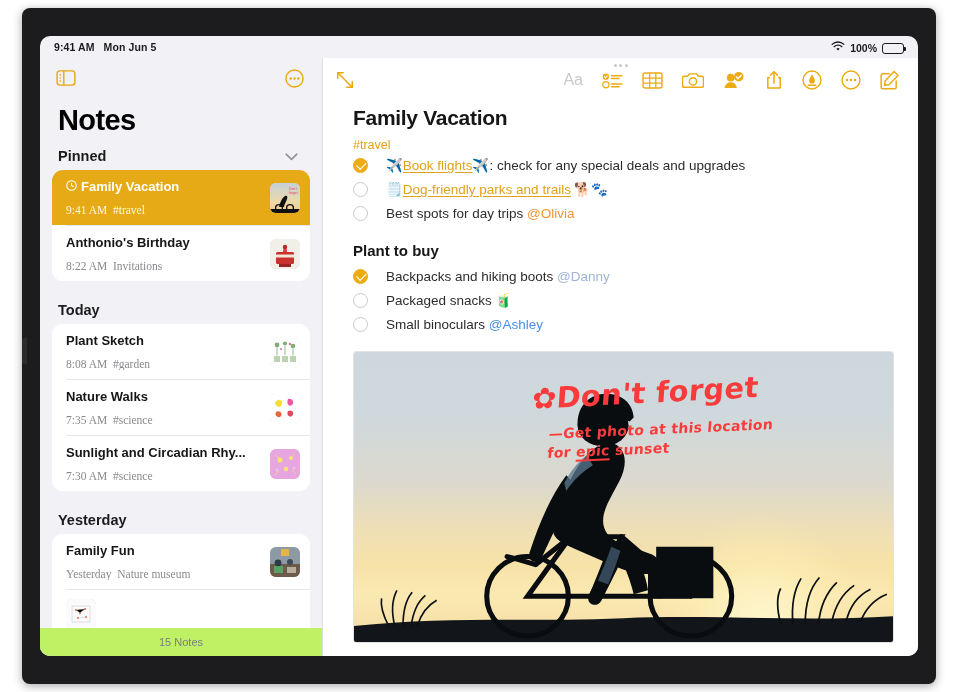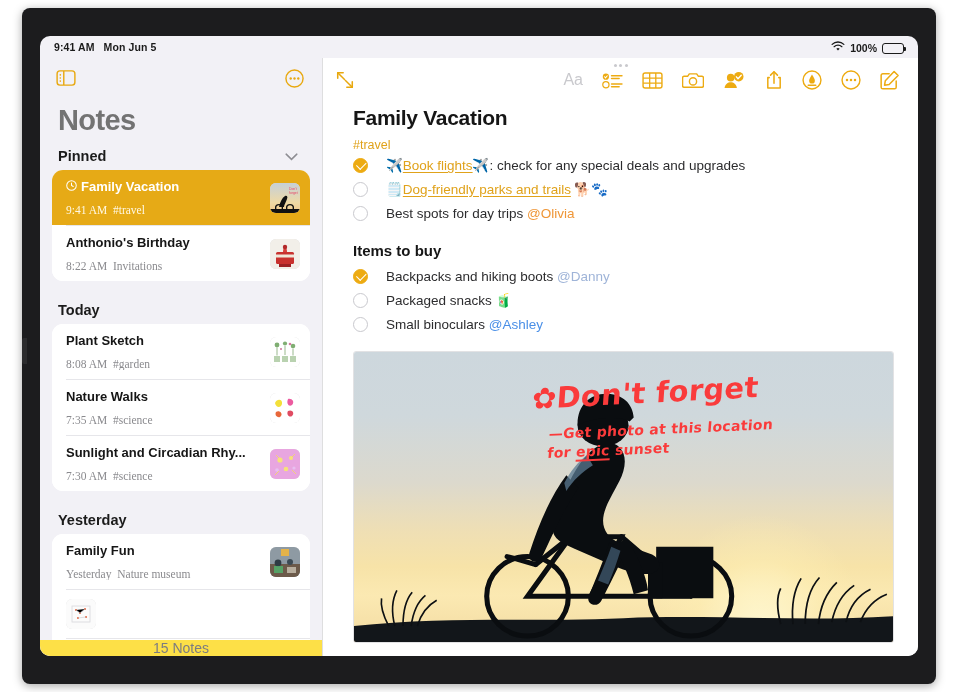--- a/index.html
+++ b/index.html
@@ -61,21 +61,21 @@
     background: #f2f1f6;
     position: relative;
     display: flex; flex-direction: column;
   }
   #sb-toolbar {
     height: 40px; display:flex; align-items:center; justify-content:space-between;
     padding: 0 18px 0 16px;
   }
   .icon-btn { cursor: default; display:flex; align-items:center; }
   #sb-title {
-    font-size: 29px; font-weight: 700; color:#737373;
+    font-size: 29px; font-weight: 700; color:#000000;
     padding: 6px 18px 2px 18px; letter-spacing: -0.6px;
   }
   .section-head {
     display:flex; align-items:center; justify-content:space-between;
     padding: 9px 24px 6px 18px;
     font-size: 14.5px; font-weight: 700; color:#1b1b1b;
   }
   .sb-scroll { flex:1; overflow:hidden; position:relative; }
   .group {
     margin: 0 12px 12px 12px;
@@ -98,22 +98,22 @@
     font-size:11.5px; color:#8a8a8e; margin-top:10px;
     white-space:nowrap; overflow:hidden; text-overflow:ellipsis;font-family:Liberation Serif, serif;
   }
   .note-row.selected .sub { color:#fff8e4; }
   .sep { height:1px; background:#e6e6ea; margin-left:14px; }
   .thumb {
     width:30px; height:30px; border-radius:6px; flex:none;
     background:#ddd; overflow:hidden; position:relative;
   }
   #sb-footer {
-    height:16px; display:flex; align-items:center; justify-content:center;
-    font-size:14px; color:#7c7c80; background:#fde047;
+    height:28px; display:flex; align-items:center; justify-content:center;
+    font-size:11px; color:#7c7c80; background:#bef264;
   }
 
   
   #detail {
     flex:1; background:#ffffff; position:relative;
     display:flex; flex-direction:column;
     border-left:1px solid #dededf;
   }
   #dt-toolbar {
     height: 44px; display:flex; 
@@ -573,21 +573,21 @@
             </span>
           </div>
 
           <div class="chk-line">
             <span class="cbox"></span>
             <span>
               <span>Best spots for day trips </span><span class="mention-orange">@Olivia</span>
             </span>
           </div>
 
-          <div class="sub-head">Items to buy</div>
+          <div class="sub-head">Plant to buy</div>
 
           <div class="chk-line">
             <span class="cbox done"></span>
             <span>
               <span>Backpacks and hiking boots </span><span class="mention-mute">@Danny</span>
             </span>
           </div>
 
           <div class="chk-line">
             <span class="cbox"></span>

